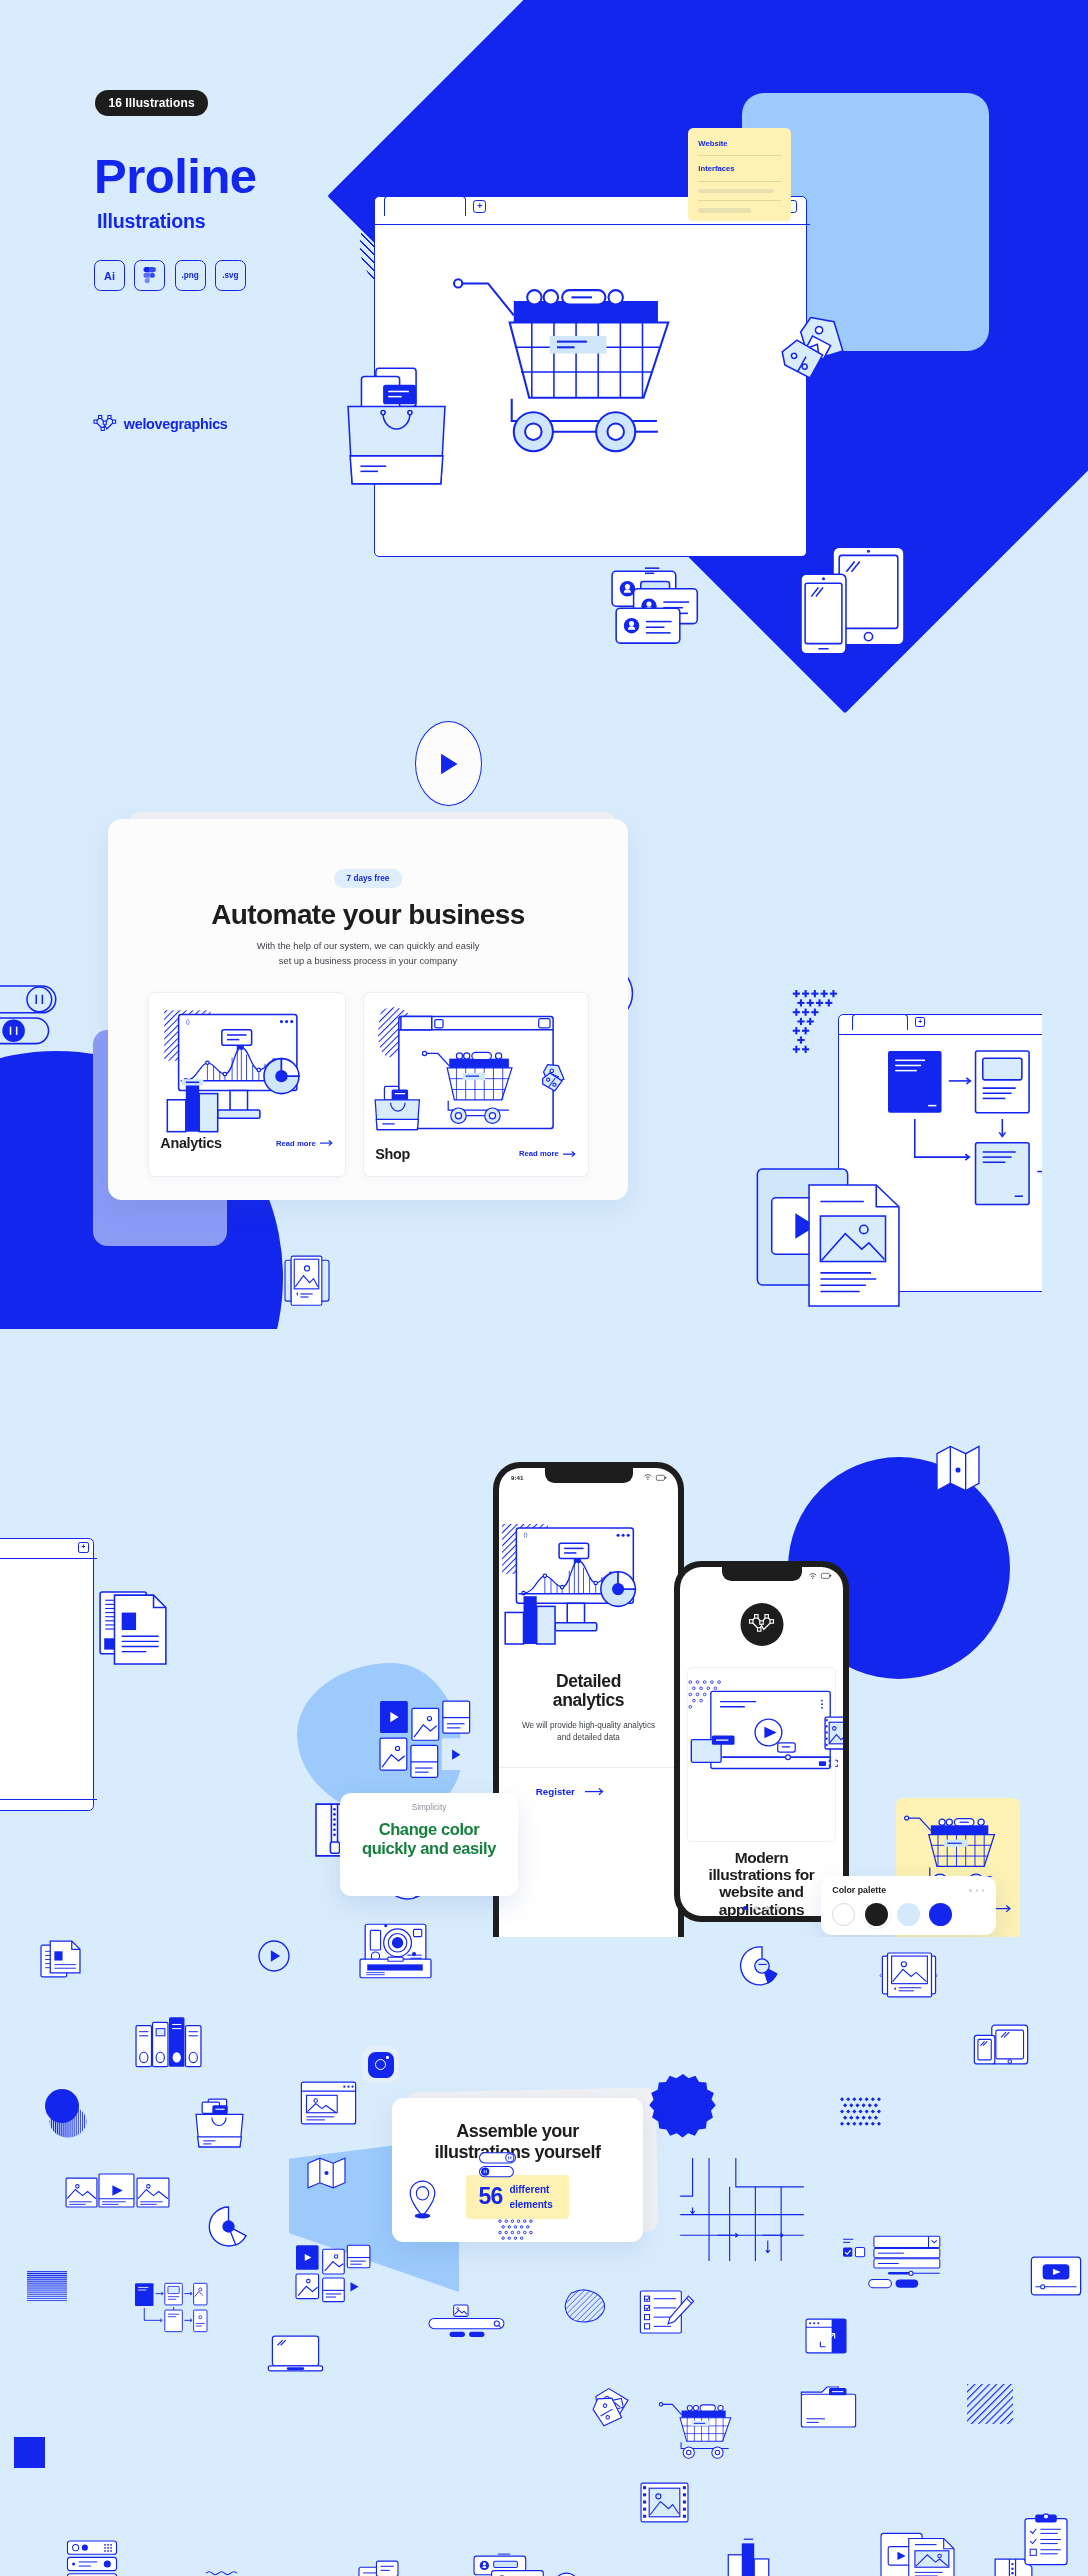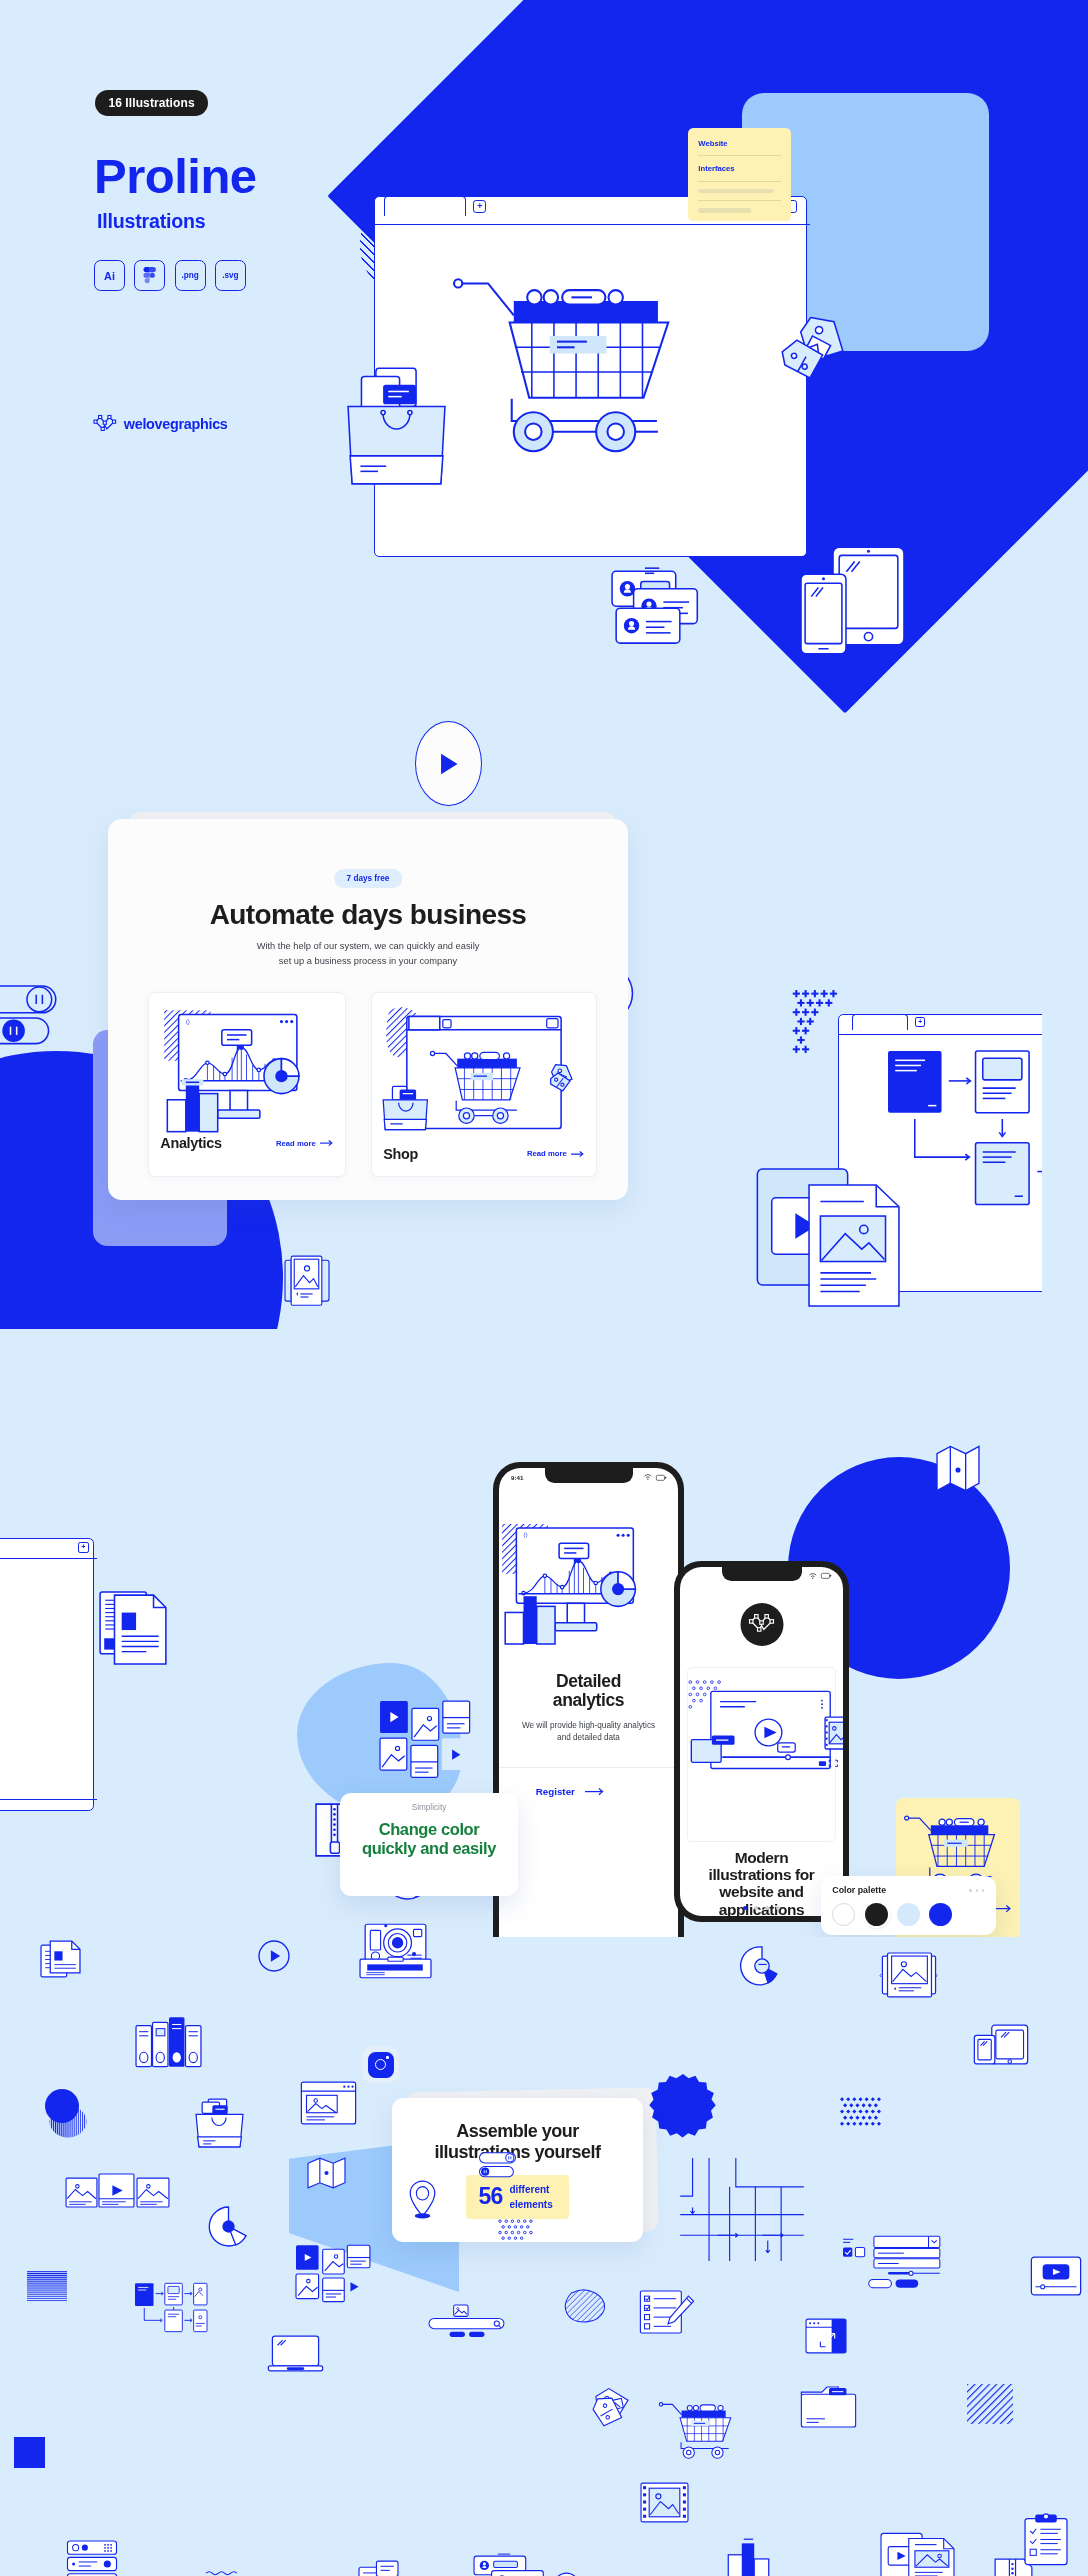--- a/index.html
+++ b/index.html
@@ -349,21 +349,21 @@
     <circle cx="56" cy="78" r="54" fill="#fcfcfc" stroke="#1226ed" stroke-width="3"></circle>
     <circle cx="56" cy="78" r="44" fill="#fcfcfc" stroke="#1226ed" stroke-width="3"></circle>
     <line x1="36" y1="88" x2="62" y2="54" stroke="#1226ed" stroke-width="3"></line>
     <line x1="48" y1="92" x2="74" y2="58" stroke="#1226ed" stroke-width="3"></line>
   </svg>
 
   <div id="card2">
     <div class="abs" style="left:50%;top:50px;transform:translateX(-50%);">
       <span class="pill-badge">7 days free</span>
     </div>
-    <div id="sec2-h1" class="abs" style="left:0;top:80px;width:100%;text-align:center;">Automate days business</div>
+    <div id="sec2-h1" class="abs" style="left:0;top:80px;width:100%;text-align:center;">Automate your business</div>
     <div id="sec2-p" class="abs" style="left:50%;top:120px;transform:translateX(-50%);width:237px;text-align:center;">With the help of our system, we can quickly and easily set up a business process in your company</div>
 
     <div class="feat-card" style="left:40px;top:173px;width:198px;height:185px;">
       <svg class="abs" style="left:7.2px;top:14.4px;" width="181" height="129" viewBox="0 0 352 250">
         <g class="hatchg">
           <defs>
               <pattern id="h1" width="9" height="9" patternTransform="rotate(45)" patternUnits="userSpaceOnUse">
             <line x1="0" y1="0" x2="0" y2="9" stroke="#1226ed" stroke-width="4"></line>
               </pattern>
             </defs>
@@ -421,21 +421,21 @@
         <div class="read-more">
           <span>Read more</span>
           <svg width="13.4" height="6.2" viewBox="0 0 26 12">
             <line x1="0" y1="6" x2="22" y2="6" stroke="#1226ed" stroke-width="2.2"></line>
             <path d="M17 1 L23 6 L17 11" fill="none" stroke="#1226ed" stroke-width="2.2"></path>
             </svg>
         </div>
       </div>
     </div>
 
-    <div class="feat-card" style="left:263px;top:173px;width:226px;height:185px;overflow:hidden;">
+    <div class="feat-card" style="left:255px;top:173px;width:226px;height:185px;overflow:hidden;">
       <svg class="abs" style="left:5.2px;top:12.4px;" width="216" height="134" viewBox="0 0 420 260">
         <defs>
             <pattern id="h2" width="9" height="9" patternTransform="rotate(45)" patternUnits="userSpaceOnUse">
           <line x1="0" y1="0" x2="0" y2="9" stroke="#1226ed" stroke-width="4"></line>
             </pattern>
           </defs>
         <path d="M24 10 q30 -14 52 6 q22 22 8 50 q-14 28 -36 34 q-22 6 -28 -22 q-6 -28 4 -68z" fill="url(#h2)"></path>
         <rect x="58" y="22" width="300" height="218" rx="5" fill="#fff" stroke="#1226ed" stroke-width="3"></rect>
         <path d="M58 48 L358 48" stroke="#1226ed" stroke-width="3"></path>
         <rect x="62" y="22" width="60" height="26" fill="#fff" stroke="#1226ed" stroke-width="3"></rect>

